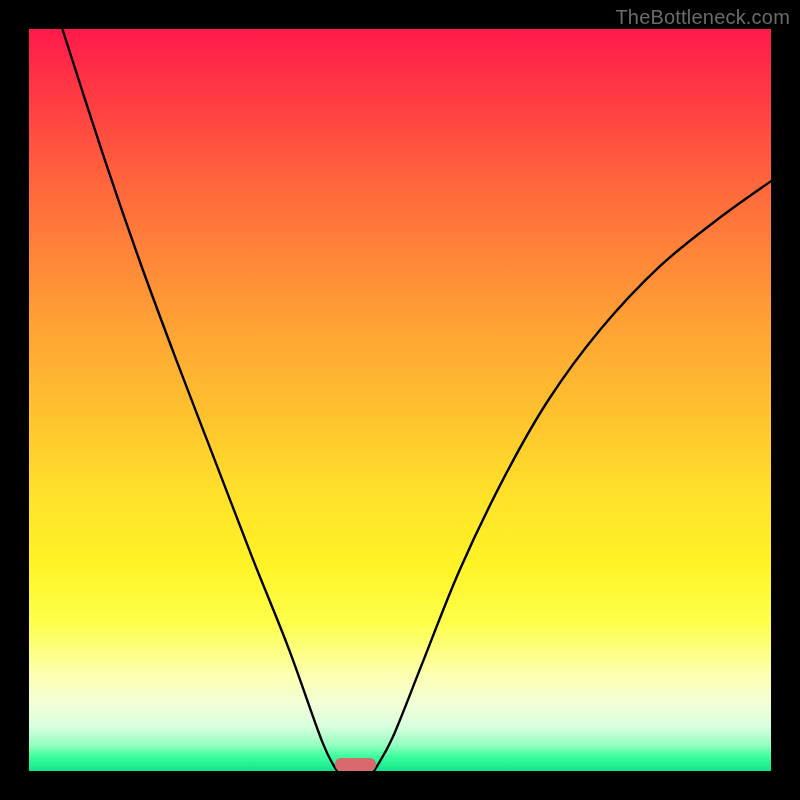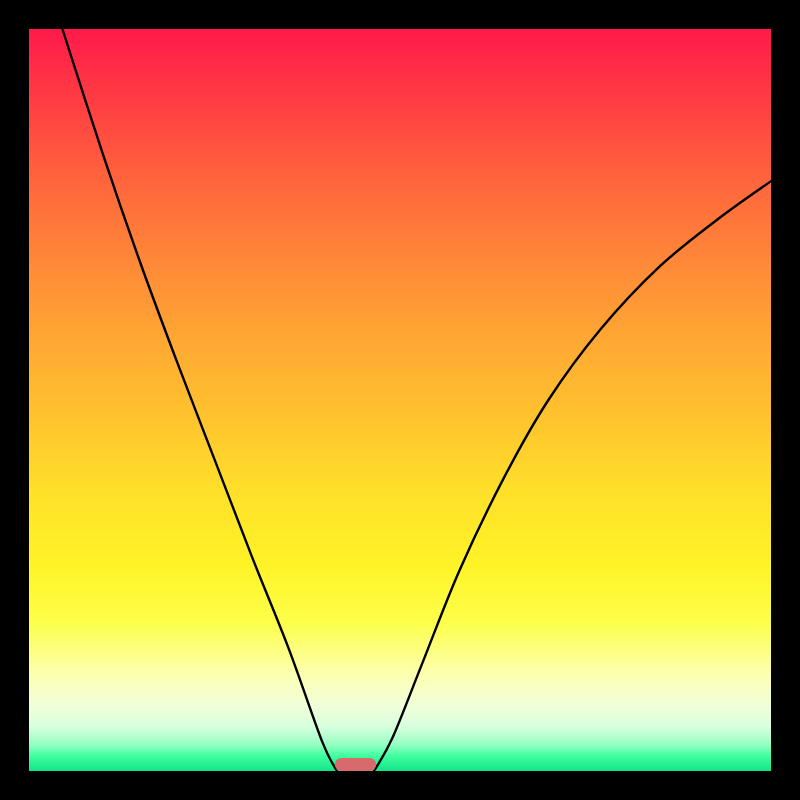--- a/index.html
+++ b/index.html
@@ -59,20 +59,21 @@
   .marker {
     position: absolute;
     background: #d86a6e;
     border-radius: 6px;
   }
 </style>
 </head>
 <body>
 
 <div class="frame">
+  <div class="watermark">TheBottleneck.com</div>
   <div class="plot">
     <svg class="curve" viewBox="0 0 742 742" preserveAspectRatio="none">
       <path id="path-left" fill="none" stroke="#000" stroke-width="2.4" stroke-linecap="round" d="M 33.39 0 C 40.19166666666667 21.023333333333337 61.215 87.18500000000003 74.2 126.14000000000003 C 87.185 165.09500000000003 98.93333333333334 199.1033333333333 111.3 233.72999999999996 C 123.66666666666666 268.3566666666666 136.03333333333333 301.1283333333333 148.4 333.9 C 160.76666666666668 366.6716666666667 173.13333333333333 398.20666666666676 185.5 430.36000000000007 C 197.86666666666667 462.5133333333334 210.23333333333332 495.28499999999997 222.6 526.8199999999999 C 234.96666666666667 558.3549999999999 247.95166666666665 588.6533333333333 259.7 619.5699999999999 C 271.4483333333333 650.4866666666666 285.0516666666667 691.915 293.09000000000003 712.3199999999999 C 301.1283333333334 732.7249999999999 305.4566666666667 737.0533333333333 307.93 742"></path>
       <path id="path-right" fill="none" stroke="#000" stroke-width="2.4" stroke-linecap="round" d="M 345.03000000000003 742 C 348.12166666666667 736.435 355.54166666666663 726.5416666666667 363.58 708.61 C 371.61833333333334 690.6783333333333 382.13000000000005 662.235 393.26000000000005 634.41 C 404.39000000000004 606.5849999999999 416.75666666666666 572.5766666666666 430.35999999999996 541.66 C 443.96333333333325 510.7433333333333 460.03999999999996 477.3533333333333 474.88 448.90999999999997 C 489.72 420.46666666666664 503.3233333333333 395.73333333333335 519.4 371 C 535.4766666666667 346.26666666666665 552.7900000000001 322.77000000000004 571.34 300.51000000000005 C 589.89 278.25000000000006 610.9133333333333 255.98999999999998 630.6999999999999 237.43999999999997 C 650.4866666666666 218.88999999999996 671.51 203.43166666666667 690.0600000000001 189.21 C 708.6100000000001 174.98833333333334 733.3433333333334 158.2933333333333 742 152.10999999999996"></path>
     </svg>
     <div class="marker" id="balance-marker" style="left: 306.075px; width: 40.81px; height: 13.356px; bottom: 0px;"></div>
   </div>
 </div>
 
 </body></html>

